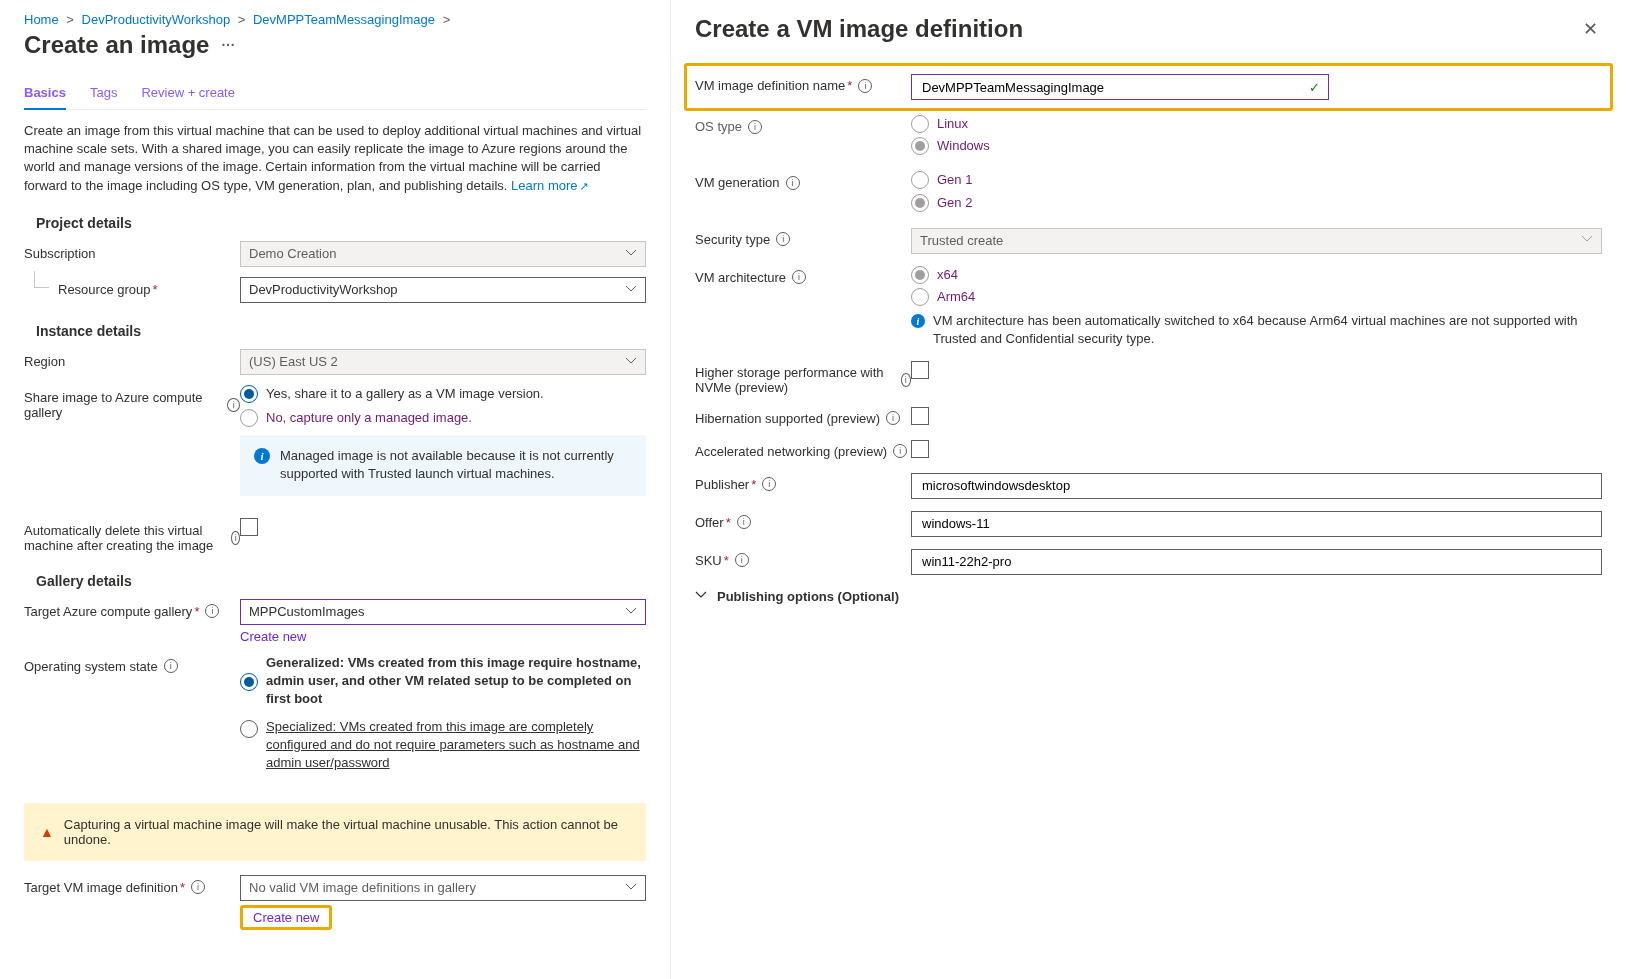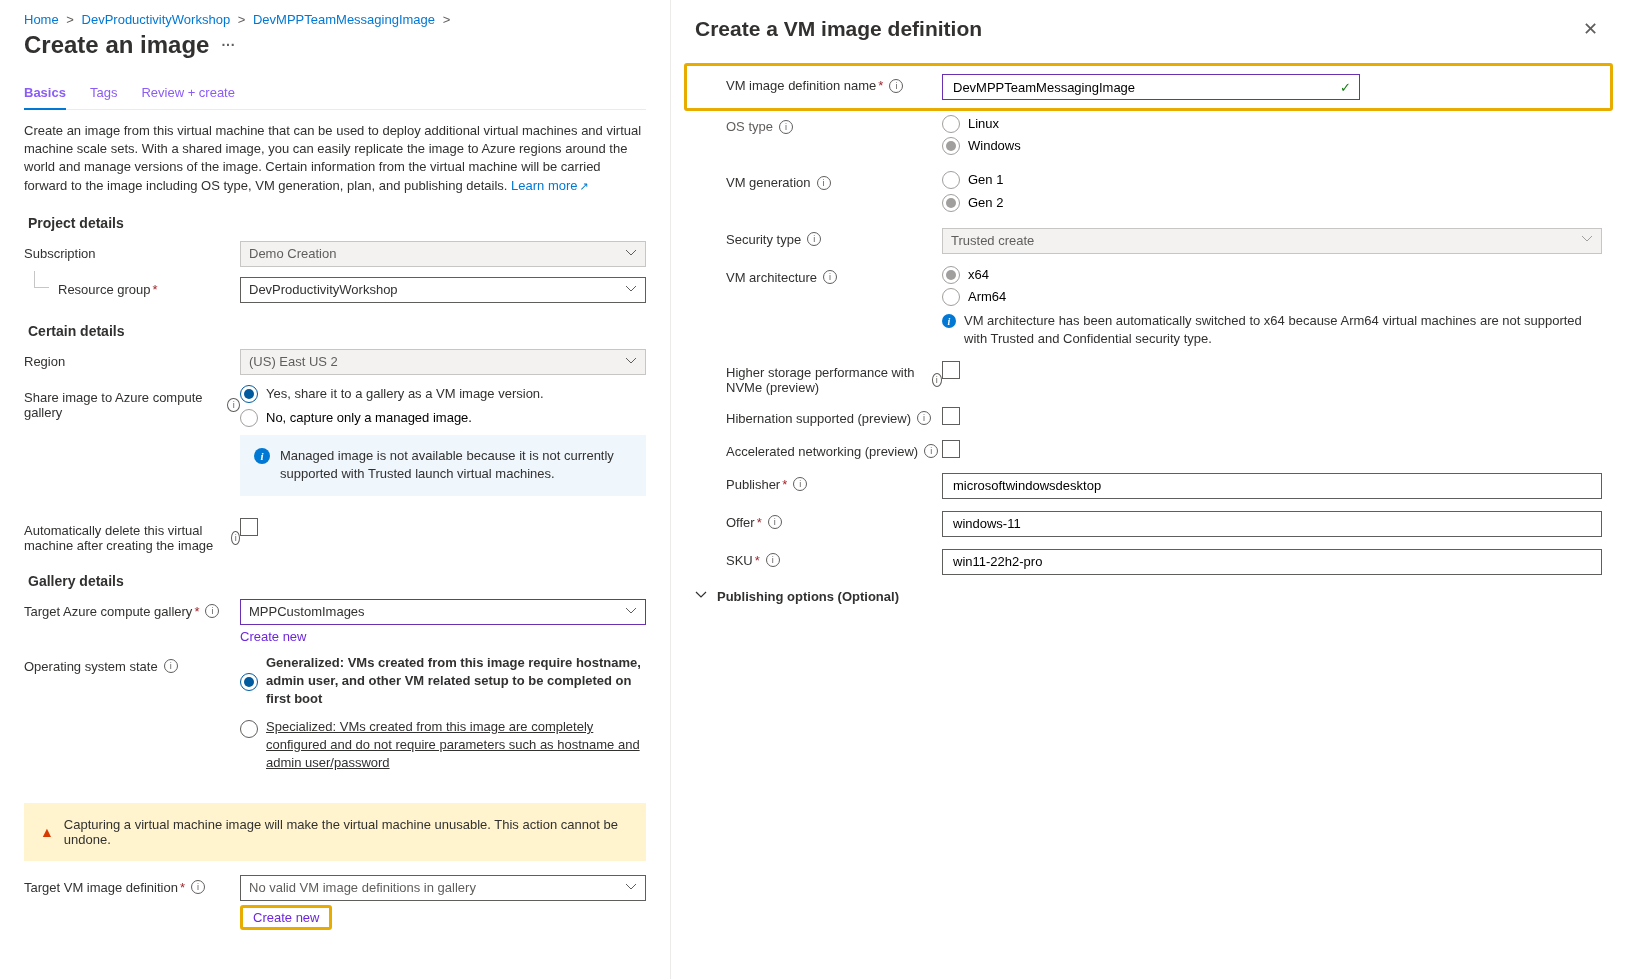--- a/index.html
+++ b/index.html
@@ -32,21 +32,21 @@
   .breadcrumb a { color: #0078d4; text-decoration: none; cursor: pointer; }
   .breadcrumb .sep { color: #605e5c; margin: 0 4px; }
   h1.page-title { font-size: 24px; font-weight: 600; margin: 4px 0 18px 0; display: flex; align-items: center; }
   .more-dots { margin-left: 12px; color: #605e5c; font-size: 14px; cursor: pointer; }
   .tabs { display: flex; border-bottom: 1px solid #edebe9; margin-bottom: 12px; }
   .tab { padding: 8px 0; margin-right: 24px; cursor: pointer; color: #8b5cf6; }
   .tab.active { border-bottom: 2px solid #0078d4; font-weight: 600; margin-bottom: -1px; }
   p.intro { line-height: 1.4; color: #323130; margin: 10px 0; }
   .learn-more { color: #0078d4; text-decoration: none; cursor: pointer; }
   .ext-icon { font-size: 11px; margin-left: 2px; }
-  h3.section { font-size: 14px; font-weight: 600; margin: 20px 0 10px 4px; }
+  h3.section { font-size: 14px; font-weight: 600; margin: 20px 0 10px 12px; }
   .form-row { display: flex; align-items: flex-start; margin-bottom: 10px; min-height: 26px; }
   .form-row .lbl { width: 216px; padding-top: 5px; display: flex; align-items: center; flex-shrink: 0; }
   .form-row .lbl.indent { padding-left: 34px; position: relative; }
   .form-row .lbl.indent::before { content:""; position:absolute; left:10px; top:-6px; width:14px; height:16px; border-left:1px solid #c8c6c4; border-bottom:1px solid #c8c6c4; }
   .form-row .ctrl { flex: 1; }
   .req { color: #a4262c; margin-left: 2px; }
   .info-icon {
     display: inline-flex; width: 14px; height: 14px; border: 1px solid #605e5c;
     border-radius: 50%; font-size: 9px; align-items: center; justify-content: center;
     color: #605e5c; margin-left: 6px; font-style: normal; cursor: pointer;
@@ -66,45 +66,45 @@
   .text-input .check { position: absolute; right: 8px; color: #107c10; }
   .radio-row { display: flex; align-items: center; margin-bottom: 6px; }
   .radio {
     width: 18px; height: 18px; border: 1px solid #605e5c; border-radius: 50%;
     margin-right: 8px; display: inline-flex; align-items: center; justify-content: center;
     cursor: pointer; flex-shrink: 0;
   }
   .radio.selected::after { content:""; width: 10px; height: 10px; background: #005a9e; border-radius: 50%; }
   .radio.selected { border-color: #005a9e; }
   .radio-label { cursor: pointer; line-height: 1.4; }
-  .radio-label.disabled, .radio.disabled + .radio-label { color: #000000; }
+  .radio-label.disabled, .radio.disabled + .radio-label { color: #701a75; }
   .radio.disabled { border-color: #a19f9d; cursor: default; }
   .callout {
     background: #eff6fc; padding: 12px 14px; display: flex; margin: 8px 0 12px 0;
     max-width: 418px;
   }
   .callout .ico { width: 16px; height: 16px; background:#0078d4; border-radius:50%; color:#fff; font-size:11px; font-weight:bold; display:flex; align-items:center; justify-content:center; margin-right:10px; flex-shrink:0; margin-top:1px; font-style: italic; font-family: Georgia, serif;}
   .callout .txt { line-height: 1.4; }
   .checkbox {
     width: 18px; height: 18px; border: 1px solid #605e5c; display: inline-block;
     cursor: pointer; flex-shrink: 0;
   }
   .link { color: #6d28d9; cursor: pointer; }
   .warn-banner {
     background: #fff4ce; padding: 14px 16px; display: flex; align-items: center;
     margin: 24px 0 14px 0;
   }
   .warn-banner .wico { color: #d83b01; margin-right: 10px; font-size: 14px; }
   .highlight-box { border: 3px solid #e8ab00; border-radius: 3px; padding: 1px 2px; display: inline-block; }
   
   .right-header { display: flex; justify-content: space-between; align-items: center; margin-bottom: 30px; margin-top: 2px;}
-  .right-header h2 { font-size: 21px; font-weight: 600; margin: 0; }
+  .right-header h2 { font-size: 24px; font-weight: 600; margin: 0; }
   .close-btn { font-size: 18px; cursor: pointer; color: #605e5c; padding: 4px; }
   .r-row { display: flex; margin-bottom: 12px; align-items: flex-start; }
-  .r-row .r-lbl { width: 216px; padding-top: 4px; flex-shrink: 0; display: flex; align-items: center; margin-left: 31px; }
+  .r-row .r-lbl { width: 216px; padding-top: 4px; flex-shrink: 0; display: flex; align-items: center; }
   .r-row .r-ctrl { flex: 1; }
   .r-row .radio-row { margin-bottom: 4px; }
   .info-msg { display: flex; margin-top: 6px; }
   .info-msg .ico { width:14px; height:14px; background:#0078d4; border-radius:50%; color:#fff; font-size:10px; font-weight:bold; display:flex; align-items:center; justify-content:center; margin-right:8px; flex-shrink:0; margin-top:2px; font-style: italic; font-family: Georgia, serif;}
   .info-msg .txt { line-height: 1.4; }
   .name-highlight { border: 3px solid #e8ab00; border-radius: 3px; padding: 8px 8px; margin: -11px -11px 10px -11px;}
   .disabled-dd { background: #f3f2f1; color: #605e5c; border: 1px solid #c8c6c4; height: 26px; padding: 0 24px 0 8px; display: flex; align-items: center; position: relative; }
   .disabled-dd .chev { position: absolute; right: 8px; }
   .expander { display: flex; align-items: center; cursor: pointer; margin-top: 14px; }
   .expander .chev-icon { margin-right: 10px; }
@@ -168,21 +168,21 @@
     <div class="ctrl">
       <div class="dropdown">
         <span class="dd-value">DevProductivityWorkshop</span>
         <span class="chev"><svg class="chev-d" viewBox="0 0 12 12">
               <path d="M1 3 L6 8 L11 3" stroke="#605e5c" fill="none" stroke-width="1"></path>
             </svg></span>
       </div>
     </div>
   </div>
 
-  <h3 class="section">Certain details</h3>
+  <h3 class="section">Instance details</h3>
 
   <div class="form-row">
     <div class="lbl">Region</div>
     <div class="ctrl">
       <div class="dropdown disabled">
         <span class="dd-value">(US) East US 2</span>
         <span class="chev"><svg class="chev-d" viewBox="0 0 12 12">
               <path d="M1 3 L6 8 L11 3" stroke="#605e5c" fill="none" stroke-width="1"></path>
             </svg></span>
       </div>

